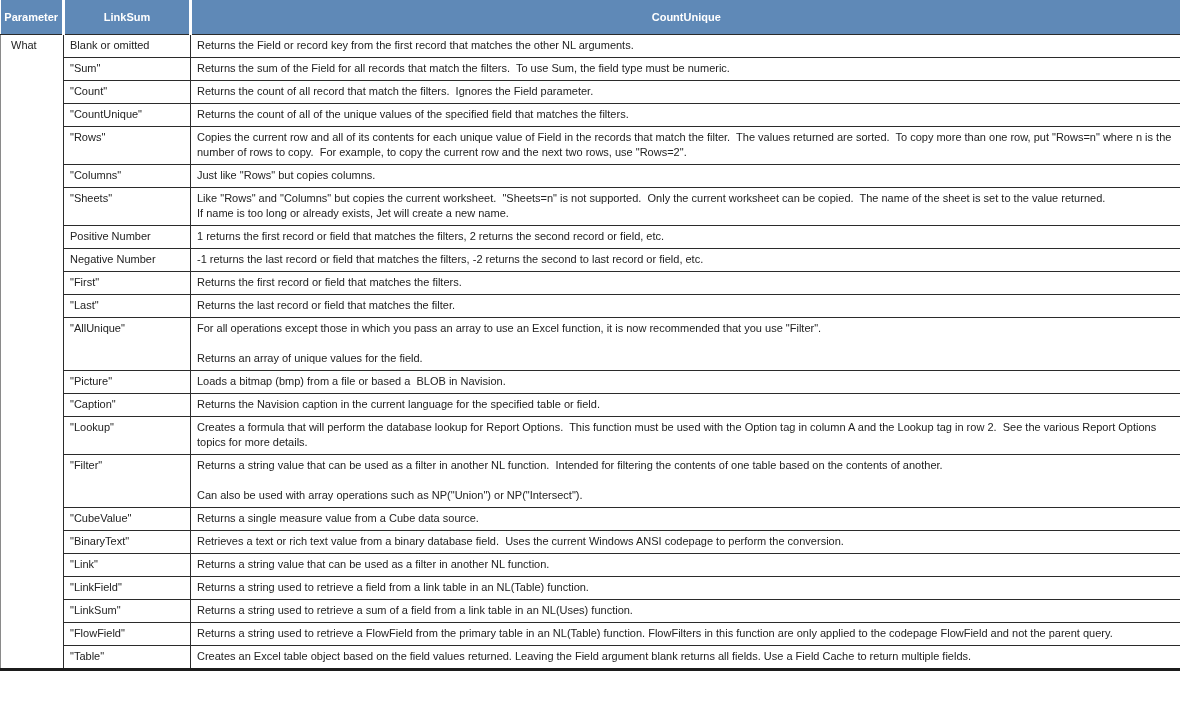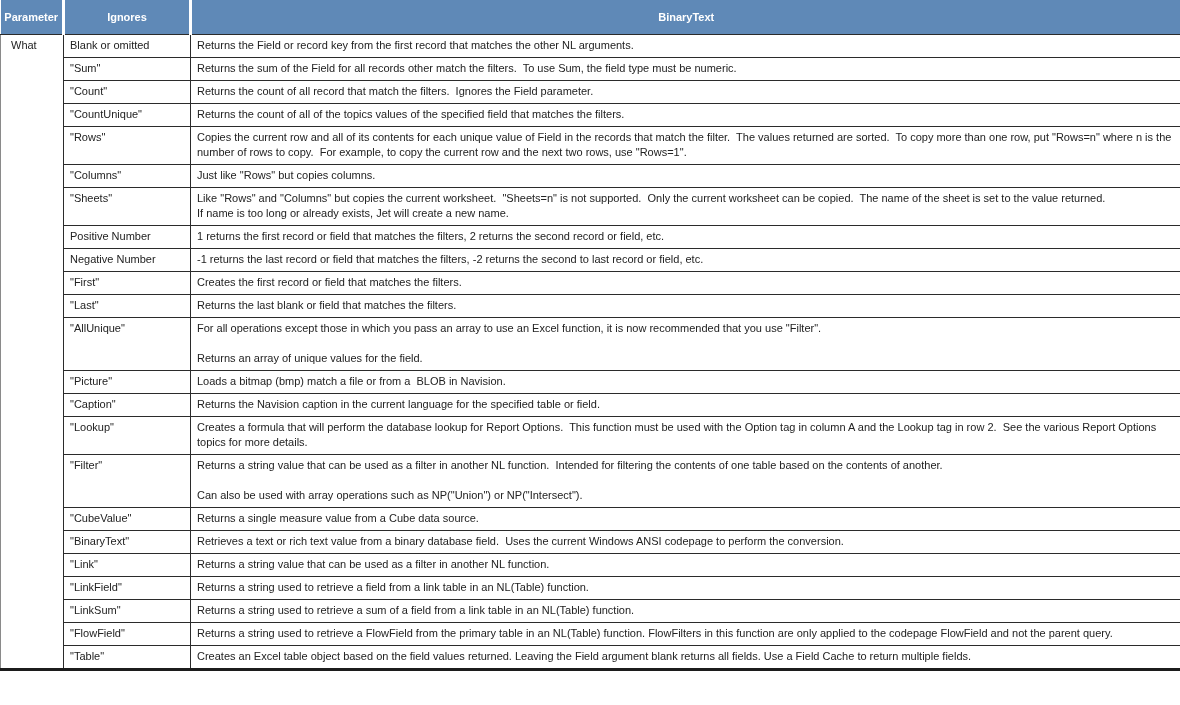--- a/index.html
+++ b/index.html
@@ -51,80 +51,80 @@
 
 <table class="nl-table">
   <colgroup>
     <col style="width:63px">
     <col style="width:127px">
     <col style="width:990px">
   </colgroup>
   <thead>
     <tr>
       <th>Parameter</th>
-      <th>Ignores</th>
-      <th>BinaryText</th>
+      <th>LinkSum</th>
+      <th>CountUnique</th>
     </tr>
   </thead>
   <tbody>
       <tr>
         <td class="param-cell" rowspan="23">What</td>
     <td class="arg-cell">Blank or omitted</td>
     <td class="desc-cell">Returns the Field or record key from the first record that matches the other NL arguments.</td>
   </tr>
       <tr>
     <td class="arg-cell">"Sum"</td>
-    <td class="desc-cell">Returns the sum of the Field for all records other match the filters.  To use Sum, the field type must be numeric.</td>
+    <td class="desc-cell">Returns the sum of the Field for all records that match the filters.  To use Sum, the field type must be numeric.</td>
   </tr>
       <tr>
     <td class="arg-cell">"Count"</td>
     <td class="desc-cell">Returns the count of all record that match the filters.  Ignores the Field parameter.</td>
   </tr>
       <tr>
     <td class="arg-cell">"CountUnique"</td>
-    <td class="desc-cell">Returns the count of all of the topics values of the specified field that matches the filters.</td>
+    <td class="desc-cell">Returns the count of all of the unique values of the specified field that matches the filters.</td>
   </tr>
       <tr>
     <td class="arg-cell">"Rows"</td>
-    <td class="desc-cell">Copies the current row and all of its contents for each unique value of Field in the records that match the filter.  The values returned are sorted.  To copy more than one row, put "Rows=n" where n is the number of rows to copy.  For example, to copy the current row and the next two rows, use "Rows=1".</td>
+    <td class="desc-cell">Copies the current row and all of its contents for each unique value of Field in the records that match the filter.  The values returned are sorted.  To copy more than one row, put "Rows=n" where n is the number of rows to copy.  For example, to copy the current row and the next two rows, use "Rows=2".</td>
   </tr>
       <tr>
     <td class="arg-cell">"Columns"</td>
     <td class="desc-cell">Just like "Rows" but copies columns.</td>
   </tr>
       <tr>
     <td class="arg-cell">"Sheets"</td>
     <td class="desc-cell">Like "Rows" and "Columns" but copies the current worksheet.  "Sheets=n" is not supported.  Only the current worksheet can be copied.  The name of the sheet is set to the value returned.
 If name is too long or already exists, Jet will create a new name.</td>
   </tr>
       <tr>
     <td class="arg-cell">Positive Number</td>
     <td class="desc-cell">1 returns the first record or field that matches the filters, 2 returns the second record or field, etc.</td>
   </tr>
       <tr>
     <td class="arg-cell">Negative Number</td>
     <td class="desc-cell">-1 returns the last record or field that matches the filters, -2 returns the second to last record or field, etc.</td>
   </tr>
       <tr>
     <td class="arg-cell">"First"</td>
-    <td class="desc-cell">Creates the first record or field that matches the filters.</td>
+    <td class="desc-cell">Returns the first record or field that matches the filters.</td>
   </tr>
       <tr>
     <td class="arg-cell">"Last"</td>
-    <td class="desc-cell">Returns the last blank or field that matches the filters.</td>
+    <td class="desc-cell">Returns the last record or field that matches the filter.</td>
   </tr>
       <tr>
     <td class="arg-cell">"AllUnique"</td>
     <td class="desc-cell">For all operations except those in which you pass an array to use an Excel function, it is now recommended that you use "Filter".
 
 Returns an array of unique values for the field.</td>
   </tr>
       <tr>
     <td class="arg-cell">"Picture"</td>
-    <td class="desc-cell">Loads a bitmap (bmp) match a file or from a  BLOB in Navision.</td>
+    <td class="desc-cell">Loads a bitmap (bmp) from a file or based a  BLOB in Navision.</td>
   </tr>
       <tr>
     <td class="arg-cell">"Caption"</td>
     <td class="desc-cell">Returns the Navision caption in the current language for the specified table or field.</td>
   </tr>
       <tr>
     <td class="arg-cell">"Lookup"</td>
     <td class="desc-cell">Creates a formula that will perform the database lookup for Report Options.  This function must be used with the Option tag in column A and the Lookup tag in row 2.  See the various Report Options topics for more details.</td>
   </tr>
       <tr>
@@ -144,21 +144,21 @@
       <tr>
     <td class="arg-cell">"Link"</td>
     <td class="desc-cell">Returns a string value that can be used as a filter in another NL function.</td>
   </tr>
       <tr>
     <td class="arg-cell">"LinkField"</td>
     <td class="desc-cell">Returns a string used to retrieve a field from a link table in an NL(Table) function.</td>
   </tr>
       <tr>
     <td class="arg-cell">"LinkSum"</td>
-    <td class="desc-cell">Returns a string used to retrieve a sum of a field from a link table in an NL(Table) function.</td>
+    <td class="desc-cell">Returns a string used to retrieve a sum of a field from a link table in an NL(Uses) function.</td>
   </tr>
       <tr>
     <td class="arg-cell" style="vertical-align: middle;">"FlowField"</td>
     <td class="desc-cell">Returns a string used to retrieve a FlowField from the primary table in an NL(Table) function. FlowFilters in this function are only applied to the codepage FlowField and not the parent query.</td>
   </tr>
       <tr>
     <td class="arg-cell">"Table"</td>
     <td class="desc-cell">Creates an Excel table object based on the field values returned. Leaving the Field argument blank returns all fields. Use a Field Cache to return multiple fields.</td>
   </tr>
     </tbody>

